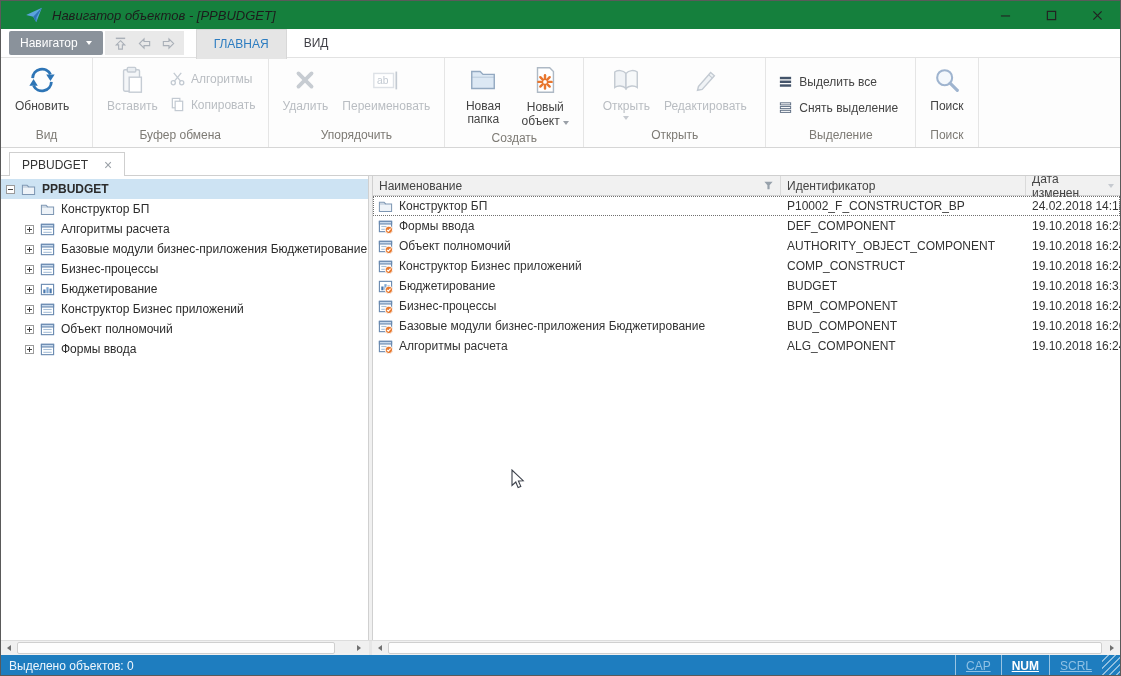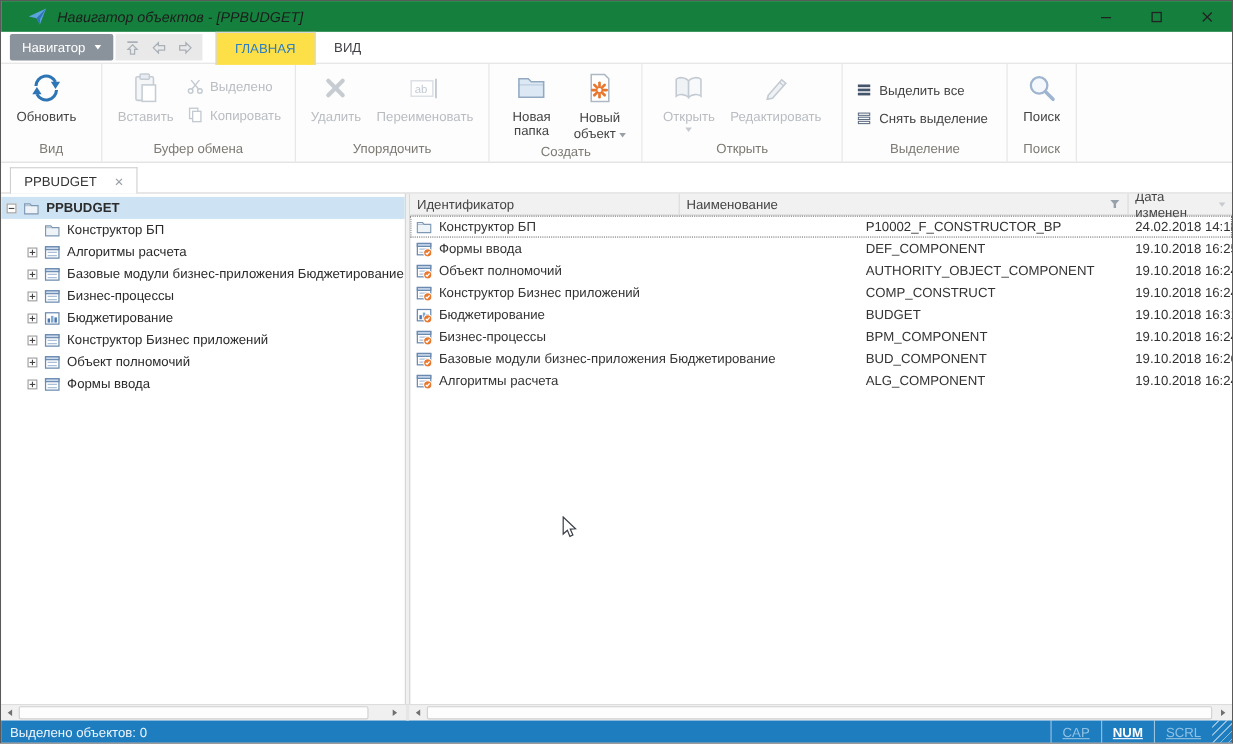--- a/index.html
+++ b/index.html
@@ -15,21 +15,21 @@
   .win-btn { width:46px; height:100%; display:flex; align-items:center; justify-content:center; color:#222; }
   .win-btn svg { width:11px; height:11px; }
 
   
   .menurow { height:29px; display:flex; align-items:center; background:#fff; border-bottom:1px solid #e2e2e2; position:relative; }
   .navigator-btn { margin-left:8px; height:24px; background:#8a929b; color:#fff; display:flex; align-items:center; gap:8px; padding:0 11px; border-radius:2px; }
   .nav-arrows { margin-left:2px; height:24px; background:#e9e9e9; display:flex; align-items:center; gap:9px; padding:0 8px; }
   .nav-arrows svg { width:15px; height:15px; }
   .ribbon-tabs { display:flex; margin-left:12px; height:29px; align-items:stretch; }
   .ribbon-tab { padding:0 17px; display:flex; align-items:center; color:#3f3f46; position:relative; }
-  .ribbon-tab.active { color:#2d7dc1; background:#fde047; border:1px solid #d8d8d8; border-bottom:none; margin-bottom:-1px; z-index:2; }
+  .ribbon-tab.active { color:#2d7dc1; background:#e5e5e5; border:1px solid #d8d8d8; border-bottom:none; margin-bottom:-1px; z-index:2; }
   .menurow-right { margin-left:auto; display:flex; align-items:center; padding-right:14px; color:#3f3f46; }
   .menu-dd { display:flex; align-items:center; gap:9px; padding:0 12px; }
   .mdi-controls { display:flex; align-items:center; gap:15px; margin-left:10px; color:#bcc1c7; }
   .mdi-controls svg { width:10px; height:10px; }
 
   .dd { display:inline-block; width:0; height:0; border-left:3.5px solid transparent; border-right:3.5px solid transparent; border-top:4px solid #9aa0a7; }
   .dd.white { border-top-color:#fff; }
   .dd.dim  { border-top-color:#c6cad0; }
 
   
@@ -327,21 +327,21 @@
           <svg class="ic32">
               <use href="#paste-icon"></use>
             </svg>
           <span class="rb-lbl">Вставить</span>
         </div>
         <div class="small-col">
           <div class="rb-btn-sm disabled">
             <svg class="ic16">
                 <use href="#cut-icon"></use>
               </svg>
-            <span>Выделено</span>
+            <span>Алгоритмы</span>
           </div>
           <div class="rb-btn-sm disabled">
             <svg class="ic16">
                 <use href="#copy-icon"></use>
               </svg>
             <span>Копировать</span>
           </div>
         </div>
       </div>
       <div class="rb-grp-lbl">Буфер обмена</div>
@@ -510,28 +510,28 @@
             <use href="#component-icon"></use>
           </svg>
         <span class="t-lbl">Формы ввода</span>
       </div>
     </div>
 
     <div class="splitter"></div>
 
     <div class="table-panel">
       <div class="tbl-header">
-        <div class="th th-id">
-          <span>Идентификатор</span>
-        </div>
         <div class="th th-name">
           <span>Наименование</span>
           <svg class="filter">
               <use href="#filter-icon"></use>
             </svg>
+        </div>
+        <div class="th th-id">
+          <span>Идентификатор</span>
         </div>
         <div class="th th-date">
           <span>Дата изменен</span>
           <span class="dd dim sort"></span>
         </div>
       </div>
 
       <div class="tbl-row focused">
         <div class="td-name">
             <svg class="ic16">

